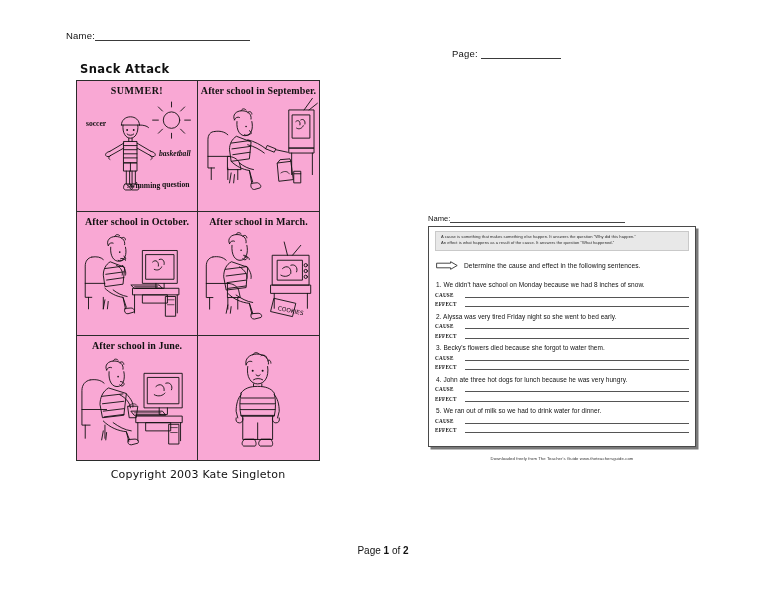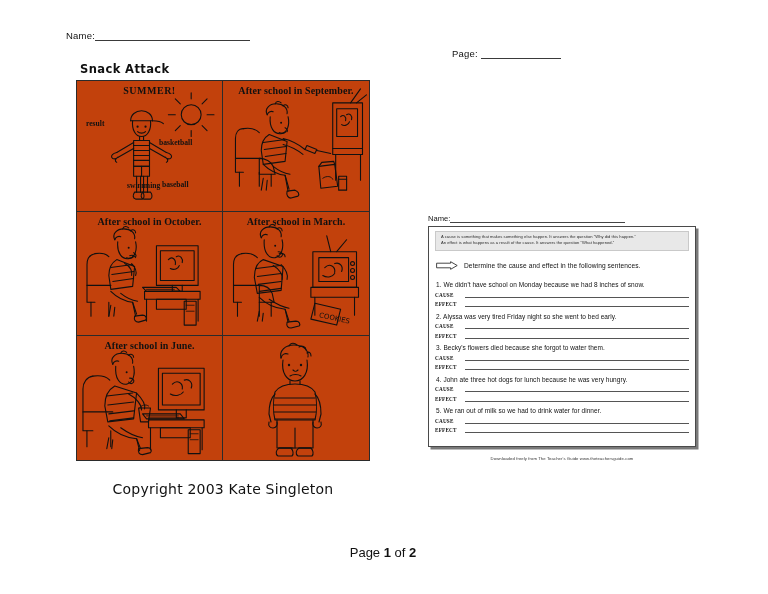--- a/index.html
+++ b/index.html
@@ -19,50 +19,50 @@
   .hdr .lbl{font-family:"Liberation Sans",sans-serif;}
   .hdr .rule{display:inline-block;border-bottom:1px solid #3a3a3a;vertical-align:bottom;height:9px;}
   #name-field{left:66px;top:30px;}
   #name-field .rule{width:155px;}
   #yearbranch-field{left:303px;top:30px;}
   #yearbranch-field .rule{width:110px;}
   #date-field{left:452px;top:48px;}
   #date-field .rule{width:80px;}
 
   
-  #comic-worksheet{position:absolute;left:76px;top:62px;width:294px;}
+  #comic-worksheet{position:absolute;left:76px;top:62px;width:244px;}
   #comic-title{
     font-family:"DejaVu Sans",sans-serif;
     font-size:11.5px;font-weight:700;letter-spacing:.4px;
     color:#111;margin:0 0 4px 4px;
   }
   #comic-grid{
     border:1.6px solid #2b2b2b;
     display:grid;grid-template-columns:1fr 1fr;
     grid-template-rows:131px 124px 124px;
-    background:#c2410c;
+    background:#f9a8d4;
   }
   .panel{position:relative;border-right:1.4px solid #2b2b2b;border-bottom:1.4px solid #2b2b2b;overflow:hidden;}
   .panel:nth-child(2n){border-right:none;}
   .panel:nth-child(5),.panel:nth-child(6){border-bottom:none;}
   .panel-caption{
     position:absolute;top:4px;left:0;right:0;text-align:center;
     font-family:"Liberation Serif",serif;font-weight:700;
     font-size:10px;color:#111;letter-spacing:.1px;
   }
   .panel-caption.big{font-size:10px;letter-spacing:.5px;}
   .word{
     position:absolute;font-family:"Liberation Serif",serif;font-weight:700;
     font-size:7.6px;color:#111;
   }
   .art{position:absolute;inset:0;}
   .art svg{width:100%;height:100%;display:block;}
   #comic-credit{
     text-align:center;font-family:"DejaVu Sans",sans-serif;
-    font-size:14px;color:#111;margin-top:20px;letter-spacing:.2px;
+    font-size:11px;color:#111;margin-top:7px;letter-spacing:.2px;
   }
 
   
   #ce-worksheet{position:absolute;left:428px;top:214px;width:268px;}
   #ce-name{font-size:7.6px;color:#111;white-space:nowrap;margin-bottom:3px;}
   #ce-name .rule{display:inline-block;border-bottom:1px solid #444;width:175px;height:7px;vertical-align:bottom;}
   #ce-card{
     border:1px solid #4a4a4a;background:#fff;
     box-shadow:2.5px 2.5px 0 #7a7a7a;
     padding:4px 6px 7px 6px;
@@ -87,21 +87,21 @@
     font-size:5.2px;color:#111;width:26px;flex:0 0 26px;letter-spacing:.2px;
   }
   .q-line{flex:1 1 auto;border-bottom:.9px solid #555;height:6px;}
   #ce-footer{
     text-align:center;font-size:4.2px;color:#333;margin-top:9px;letter-spacing:.1px;
   }
 
   
   #page-footer{
     position:absolute;left:0;right:2px;top:545px;text-align:center;
-    font-size:13px;color:#111;
+    font-size:10px;color:#111;
   }
   #page-footer b{font-weight:700;}
 </style>
 </head>
 <body>
 
 <div class="page">
 
   <div class="hdr" id="name-field">
     <span class="lbl">Name:</span><span class="rule"></span>
@@ -110,24 +110,24 @@
     <span class="lbl">Page:</span> <span class="rule"></span>
   </div>
 
   <div id="comic-worksheet">
     <div id="comic-title">Snack Attack</div>
 
     <div id="comic-grid">
 
       <div class="panel">
         <div class="panel-caption big">SUMMER!</div>
-        <span class="word" style="left:9px;top:38px;">result</span>
-        <span class="word" style="left:82px;top:57px;">basketball</span>
+        <span class="word" style="left:9px;top:38px;">soccer</span>
+        <span class="word" style="left:82px;top:68px;font-style:italic;">basketball</span>
         <span class="word" style="left:23px;top:100px;padding-left:27px;">swimming</span>
-        <span class="word" style="left:85px;top:99px;">baseball</span>
+        <span class="word" style="left:85px;top:99px;">question</span>
         <div class="art">
           <svg viewBox="0 0 146 131" fill="none" stroke="#111" stroke-width="1.1" stroke-linecap="round" stroke-linejoin="round">
 
             <circle cx="115" cy="34" r="10"></circle>
             <path d="M115 18v-6 M115 50v6 M99 34h-7 M131 34h7 M104 23l-5-5 M126 23l5-5 M104 45l-5 5 M126 45l5 5"></path>
 
             <path d="M54 40c0-6 5-10 11-10s11 4 11 10"></path>
             <path d="M76 40c5 0 9 1 11 3"></path>
             <path d="M54 40h22"></path>
 

